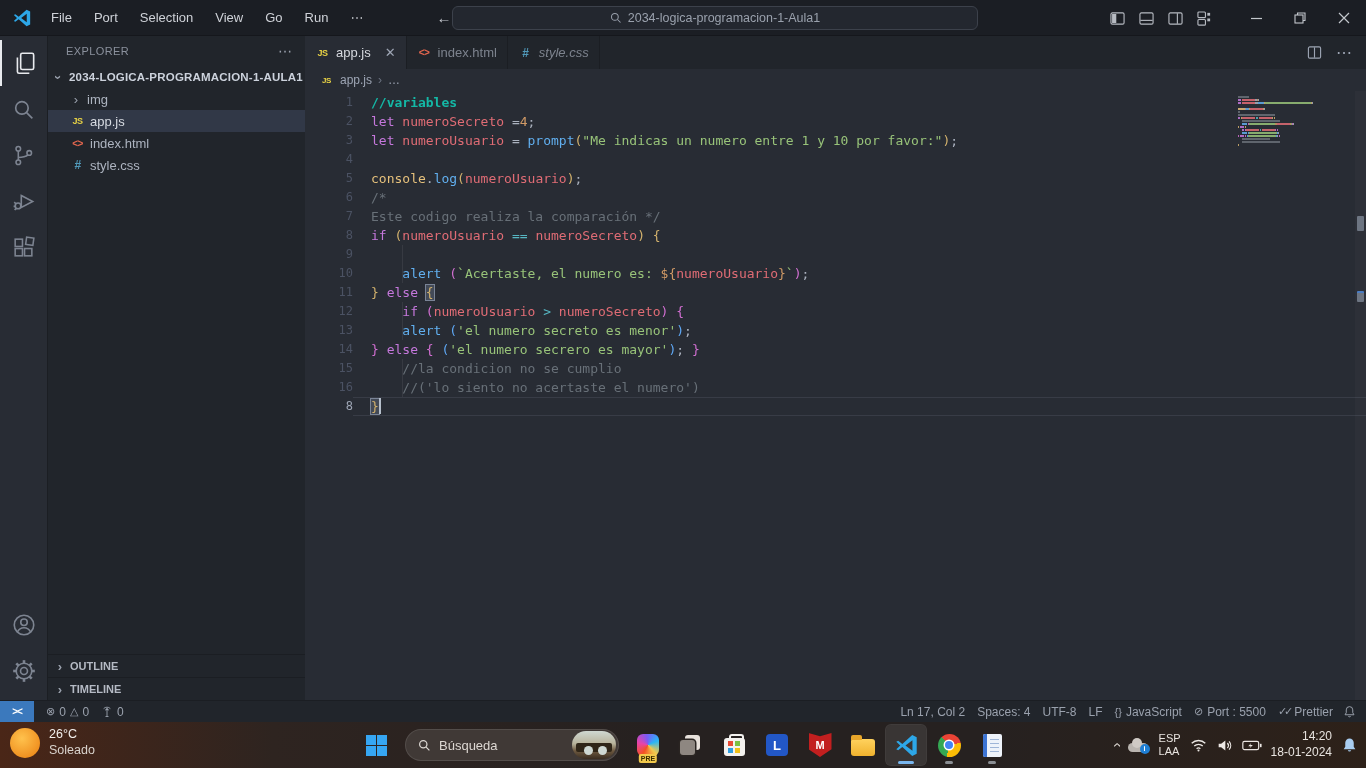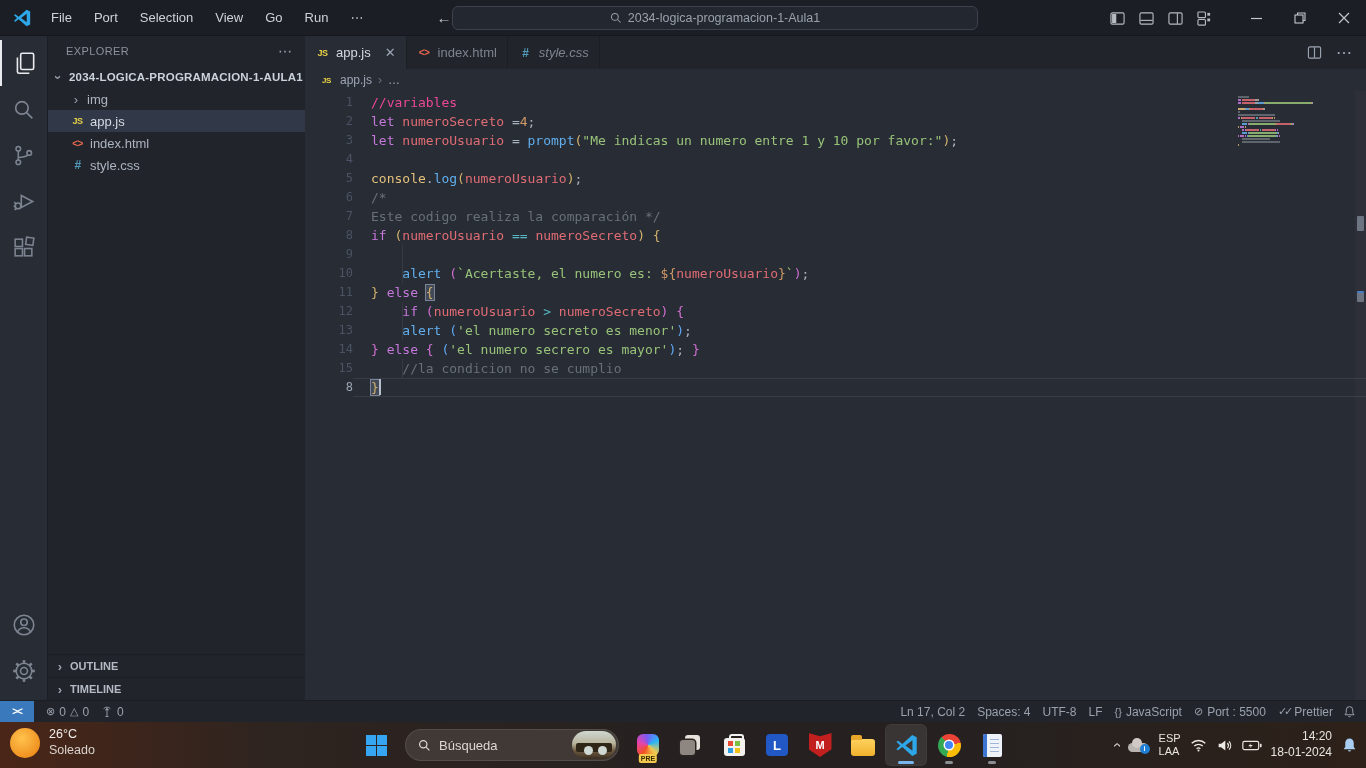--- a/index.html
+++ b/index.html
@@ -334,35 +334,36 @@
           </div>
         </div>
         <div class="breadcrumb">
           <span class="fi fi-js" style="font-size:8px">JS</span>
           <span>app.js</span>
           <span class="sep">›</span>
           <span>…</span>
         </div>
         <div class="codearea">
           <div>
-              <div class="code-line"><span class="line-num">1</span><span class="line-text"><span style="color: #ec4899;">//variables</span></span></div>
+              <div class="code-line"><span class="line-num">1</span><span class="line-text"><span style="color: #14b8a6; font-weight: bold;">//variables</span></span></div>
               <div class="code-line"><span class="line-num">2</span><span class="line-text"><span style="color: rgb(198, 120, 221);">let</span><span style="color: rgb(171, 178, 191);"> </span><span style="color: rgb(224, 108, 117);">numeroSecreto</span><span style="color: rgb(171, 178, 191);"> =</span><span style="color: rgb(209, 154, 102);">4</span><span style="color: rgb(171, 178, 191);">;</span></span></div>
               <div class="code-line"><span class="line-num">3</span><span class="line-text"><span style="color: rgb(198, 120, 221);">let</span><span style="color: rgb(171, 178, 191);"> </span><span style="color: rgb(224, 108, 117);">numeroUsuario</span><span style="color: rgb(171, 178, 191);"> = </span><span style="color: rgb(97, 175, 239);">prompt</span><span style="color: rgb(211, 178, 109);">(</span><span style="color: rgb(152, 195, 121);">"Me indicas un numero entre 1 y 10 por favor:"</span><span style="color: rgb(211, 178, 109);">)</span><span style="color: rgb(171, 178, 191);">;</span></span></div>
               <div class="code-line"><span class="line-num">4</span><span class="line-text"></span></div>
               <div class="code-line"><span class="line-num">5</span><span class="line-text"><span style="color: rgb(229, 192, 123);">console</span><span style="color: rgb(171, 178, 191);">.</span><span style="color: rgb(97, 175, 239);">log</span><span style="color: rgb(211, 178, 109);">(</span><span style="color: rgb(224, 108, 117);">numeroUsuario</span><span style="color: rgb(211, 178, 109);">)</span><span style="color: rgb(171, 178, 191);">;</span></span></div>
               <div class="code-line"><span class="line-num">6</span><span class="line-text"><span style="color: rgb(104, 112, 120);">/*</span></span></div>
               <div class="code-line"><span class="line-num">7</span><span class="line-text"><span style="color: rgb(104, 112, 120);">Este codigo realiza la comparación */</span></span></div>
               <div class="code-line"><span class="line-num">8</span><span class="line-text"><span style="color: rgb(198, 120, 221);">if</span><span style="color: rgb(171, 178, 191);"> </span><span style="color: rgb(211, 178, 109);">(</span><span style="color: rgb(224, 108, 117);">numeroUsuario</span><span style="color: rgb(171, 178, 191);"> </span><span style="color: rgb(86, 182, 194);">==</span><span style="color: rgb(171, 178, 191);"> </span><span style="color: rgb(224, 108, 117);">numeroSecreto</span><span style="color: rgb(211, 178, 109);">)</span><span style="color: rgb(171, 178, 191);"> </span><span style="color: rgb(211, 178, 109);">{</span></span></div>
               <div class="code-line"><span class="line-num">9</span><span class="line-text indented"><span style="color: rgb(171, 178, 191);">    </span></span></div>
               <div class="code-line"><span class="line-num">10</span><span class="line-text indented"><span style="color: rgb(171, 178, 191);">    </span><span style="color: rgb(97, 175, 239);">alert</span><span style="color: rgb(171, 178, 191);"> </span><span style="color: rgb(210, 111, 210);">(</span><span style="color: rgb(152, 195, 121);">`Acertaste, el numero es: </span><span style="color: rgb(209, 154, 102);">${</span><span style="color: rgb(224, 108, 117);">numeroUsuario</span><span style="color: rgb(209, 154, 102);">}</span><span style="color: rgb(152, 195, 121);">`</span><span style="color: rgb(210, 111, 210);">)</span><span style="color: rgb(171, 178, 191);">;</span></span></div>
               <div class="code-line"><span class="line-num">11</span><span class="line-text"><span style="color: rgb(211, 178, 109);">}</span><span style="color: rgb(171, 178, 191);"> </span><span style="color: rgb(198, 120, 221);">else</span><span style="color: rgb(171, 178, 191);"> </span><span class="tok-match" style="color: rgb(211, 178, 109);">{</span></span></div>
               <div class="code-line"><span class="line-num">12</span><span class="line-text indented"><span style="color: rgb(171, 178, 191);">    </span><span style="color: rgb(198, 120, 221);">if</span><span style="color: rgb(171, 178, 191);"> </span><span style="color: rgb(210, 111, 210);">(</span><span style="color: rgb(224, 108, 117);">numeroUsuario</span><span style="color: rgb(171, 178, 191);"> </span><span style="color: rgb(86, 182, 194);">&gt;</span><span style="color: rgb(171, 178, 191);"> </span><span style="color: rgb(224, 108, 117);">numeroSecreto</span><span style="color: rgb(210, 111, 210);">)</span><span style="color: rgb(171, 178, 191);"> </span><span style="color: rgb(210, 111, 210);">{</span></span></div>
               <div class="code-line"><span class="line-num">13</span><span class="line-text indented"><span style="color: rgb(171, 178, 191);">    </span><span style="color: rgb(97, 175, 239);">alert</span><span style="color: rgb(171, 178, 191);"> </span><span style="color: rgb(95, 168, 245);">(</span><span style="color: rgb(152, 195, 121);">'el numero secreto es menor'</span><span style="color: rgb(95, 168, 245);">)</span><span style="color: rgb(171, 178, 191);">;</span></span></div>
               <div class="code-line"><span class="line-num">14</span><span class="line-text"><span style="color: rgb(210, 111, 210);">}</span><span style="color: rgb(171, 178, 191);"> </span><span style="color: rgb(198, 120, 221);">else</span><span style="color: rgb(171, 178, 191);"> </span><span style="color: rgb(210, 111, 210);">{</span><span style="color: rgb(171, 178, 191);"> </span><span style="color: rgb(95, 168, 245);">(</span><span style="color: rgb(152, 195, 121);">'el numero secrero es mayor'</span><span style="color: rgb(95, 168, 245);">)</span><span style="color: rgb(171, 178, 191);">;</span><span style="color: rgb(171, 178, 191);"> </span><span style="color: rgb(210, 111, 210);">}</span></span></div>
               <div class="code-line"><span class="line-num">15</span><span class="line-text indented"><span style="color: rgb(171, 178, 191);">    </span><span style="color: rgb(104, 112, 120);">//la condicion no se cumplio</span></span></div>
+              <div class="code-line"><span class="line-num">16</span><span class="line-text indented"><span style="color: rgb(171, 178, 191);">    </span><span style="color: rgb(104, 112, 120);">//('lo siento no acertaste el numero')</span></span></div>
               <div class="code-line active"><span class="line-num">8</span><span class="line-text"><span class="tok-match" style="color: rgb(211, 178, 109);">}</span><span class="cursor"></span></span></div>
             </div>
           <div class="minimap">
               <div class="mm-line"><span style="width: 11px; background: rgb(104, 112, 120);"></span></div>
               <div class="mm-line"><span style="width: 3px; background: rgb(198, 120, 221);"></span><span style="width: 1px; background: transparent;"></span><span style="width: 13px; background: rgb(224, 108, 117);"></span><span style="width: 2px; background: rgb(171, 178, 191);"></span><span style="width: 1px; background: rgb(209, 154, 102);"></span><span style="width: 1px; background: rgb(171, 178, 191);"></span></div>
               <div class="mm-line"><span style="width: 3px; background: rgb(198, 120, 221);"></span><span style="width: 1px; background: transparent;"></span><span style="width: 13px; background: rgb(224, 108, 117);"></span><span style="width: 3px; background: rgb(171, 178, 191);"></span><span style="width: 6px; background: rgb(97, 175, 239);"></span><span style="width: 1px; background: rgb(211, 178, 109);"></span><span style="width: 46px; background: rgb(152, 195, 121);"></span><span style="width: 1px; background: rgb(211, 178, 109);"></span><span style="width: 1px; background: rgb(171, 178, 191);"></span></div>
               <div class="mm-line"></div>
               <div class="mm-line"><span style="width: 7px; background: rgb(229, 192, 123);"></span><span style="width: 1px; background: rgb(171, 178, 191);"></span><span style="width: 3px; background: rgb(97, 175, 239);"></span><span style="width: 1px; background: rgb(211, 178, 109);"></span><span style="width: 13px; background: rgb(224, 108, 117);"></span><span style="width: 1px; background: rgb(211, 178, 109);"></span><span style="width: 1px; background: rgb(171, 178, 191);"></span></div>
               <div class="mm-line"><span style="width: 2px; background: rgb(104, 112, 120);"></span></div>
               <div class="mm-line"><span style="width: 37px; background: rgb(104, 112, 120);"></span></div>

